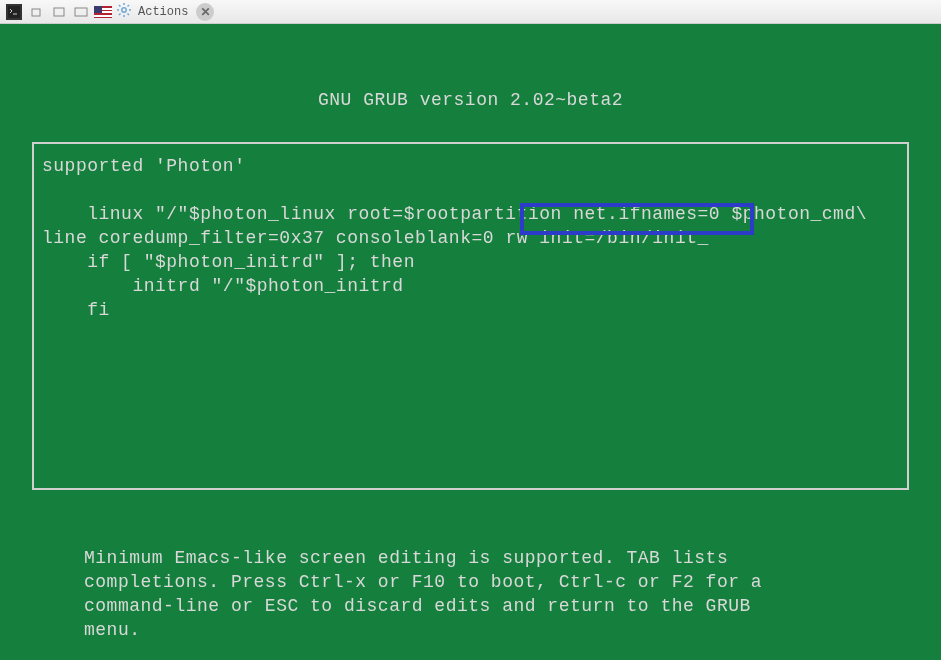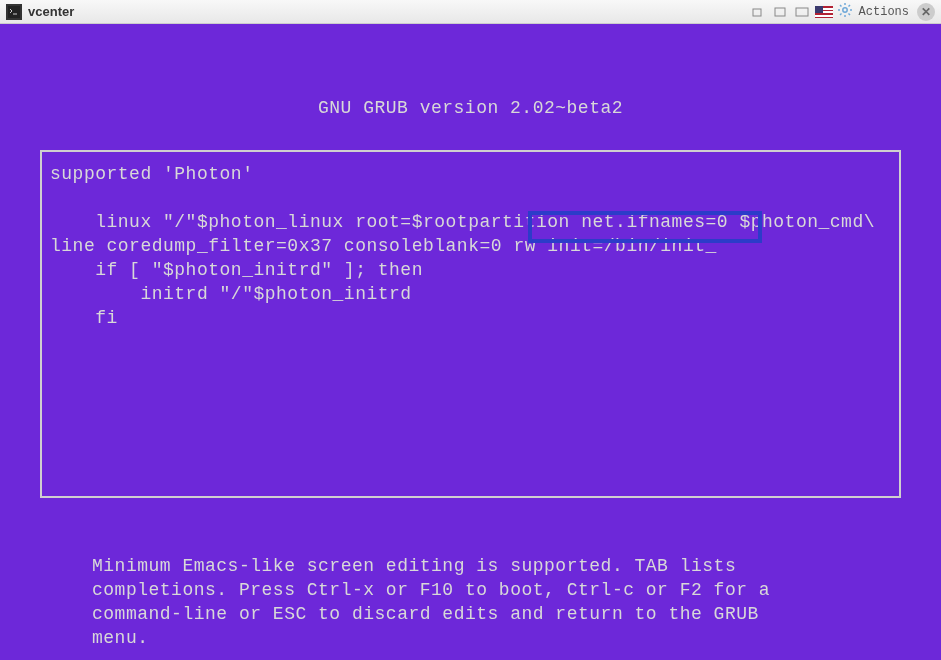--- a/index.html
+++ b/index.html
@@ -83,26 +83,26 @@
       color: #666;
       display: flex;
       align-items: center;
       justify-content: center;
       font-family: Arial, sans-serif;
       font-size: 12px;
       font-weight: bold;
       margin-left: 4px;
     }
     .console {
-      background: #6d28d9;
+      background: #15803d;
       color: #cfcfcf;
       font-family: "Courier New", monospace;
       font-size: 18px;
       line-height: 24px;
-      padding: 12px;
+      padding: 4px;
       height: calc(660px - 24px);
       position: relative;
       letter-spacing: 0.5px;
     }
     .grub-header {
       text-align: center;
       padding-top: 60px;
       padding-bottom: 30px;
       color: #d8d8d8;
     }
@@ -151,21 +151,20 @@
 <body>
 
 <div class="titlebar">
   <span class="titlebar-icon">
     <svg viewBox="0 0 12 12">
         <rect x="0" y="0" width="12" height="12" fill="#222"></rect>
         <path d="M2 3 L4 5 L2 7" stroke="#ccc" stroke-width="1" fill="none"></path>
         <line x1="5" y1="8" x2="9" y2="8" stroke="#ccc" stroke-width="1"></line>
       </svg>
   </span>
-  <span class="titlebar-title">vcenter</span>
   <div class="titlebar-right">
     <span class="titlebar-btn">
       <svg viewBox="0 0 14 14">
           <rect x="2" y="4" width="8" height="7" fill="none" stroke="#888" stroke-width="1"></rect>
         </svg>
     </span>
     <span class="titlebar-btn">
       <svg viewBox="0 0 14 14">
           <rect x="2" y="3" width="10" height="8" fill="none" stroke="#888" stroke-width="1"></rect>
         </svg>

